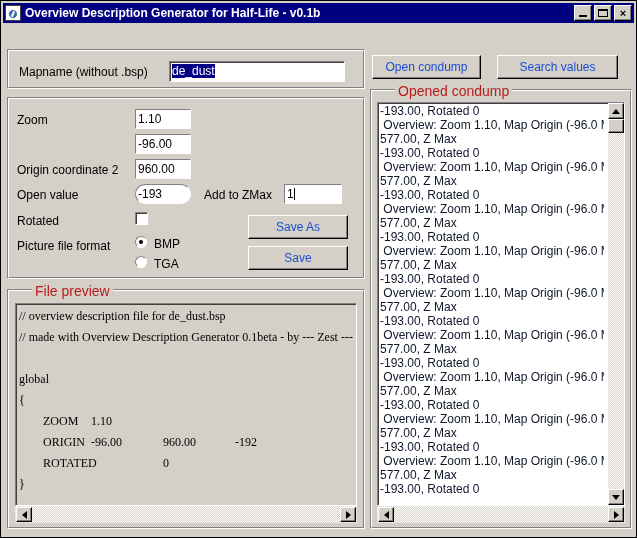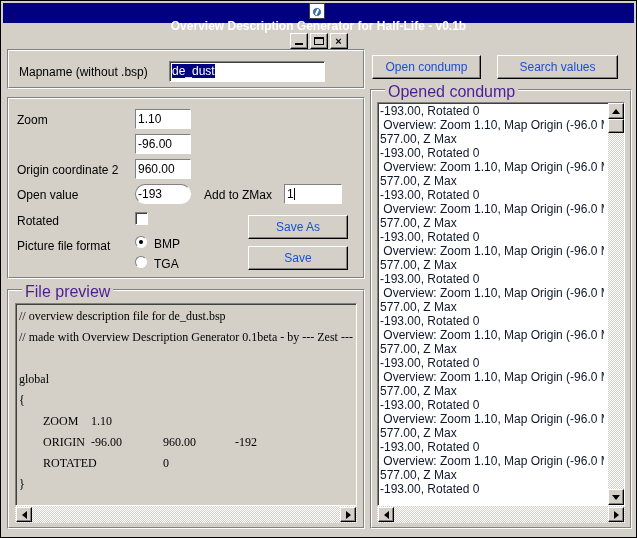--- a/index.html
+++ b/index.html
@@ -25,21 +25,20 @@
   
   .titlebar {
     position: absolute;
     left: 2px; top: 2px;
     width: 631px; height: 20px;
     background: #000080;
     display: flex;
     align-items: center;
     padding: 0 2px;
     box-sizing: border-box;
-    flex-direction: column;
   }
   .title-icon {
     width: 16px; height: 16px;
     margin-right: 4px;
     position: relative;
     background: #ffffff;
     border: 1px solid #404040;
     box-sizing: border-box;
     flex: none;
   }
@@ -129,25 +128,25 @@
     left: 0; top: 0; right: 0; bottom: 0;
     border-top: 1px solid #ffffff;
     border-left: 1px solid #ffffff;
     border-right: 1px solid #808080;
     border-bottom: 1px solid #808080;
     pointer-events: none;
     box-sizing: border-box;
   }
   .group-label {
     position: absolute;
-    top: -7px; left: 14px;
+    top: -7px; left: 24px;
     background: #d4d0c8;
     padding: 0 3px;
-    font-size: 16px;
-    color: #4c1d95;
+    font-size: 14px;
+    color: #b91c1c;
     white-space: nowrap;
   }
 
   
   .field {
     position: absolute;
     background: #ffffff;
     border-top: 1px solid #808080;
     border-left: 1px solid #808080;
     border-right: 1px solid #ffffff;
@@ -341,21 +340,21 @@
         </div>
       <div class="tbtn"><span class="glyph-close">×</span></div>
     </div>
   </div>
 
 
   <div class="groupbox" style="left:6px; top:48px; width:358px; height:40px;">
     <div class="inner-line"></div>
   </div>
   <div class="lbl" style="left:18px; top:64px;">Mapname (without .bsp)</div>
-  <div class="field inner" style="left:168px; top:60px; width:156px; height:21px;"><span class="sel">de_dust</span></div>
+  <div class="field inner" style="left:168px; top:60px; width:176px; height:21px;"><span class="sel">de_dust</span></div>
 
   <div class="groupbox" style="left:6px; top:96px; width:358px; height:182px;">
     <div class="inner-line"></div>
   </div>
 
   <div class="lbl" style="left:16px; top:112px;">Zoom</div>
   <div class="field" style="left:134px; top:108px; width:56px; height:20px;"><span>1.10</span></div>
 
   <div class="field" style="left:134px; top:133px; width:56px; height:20px;"><span>-96.00</span></div>
 

